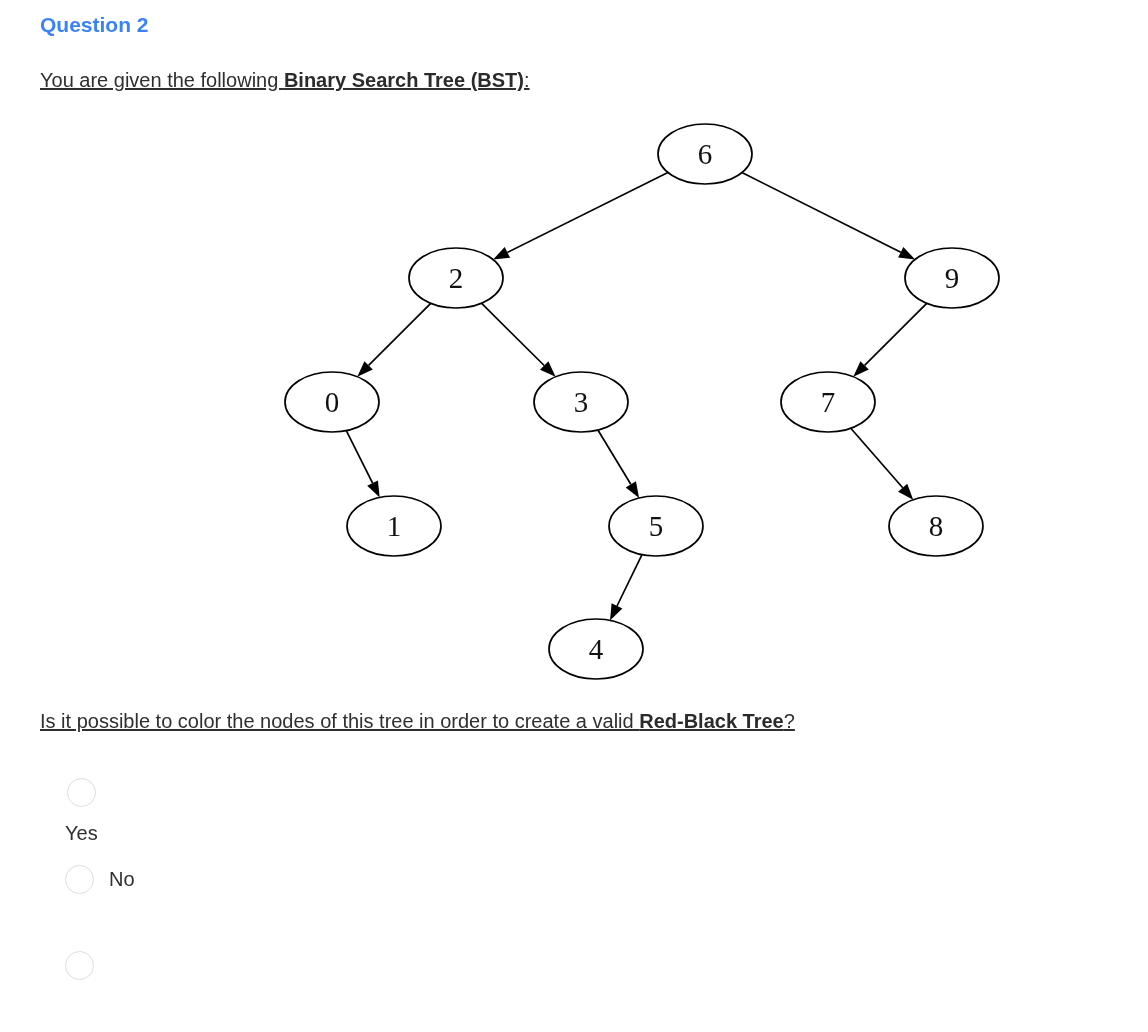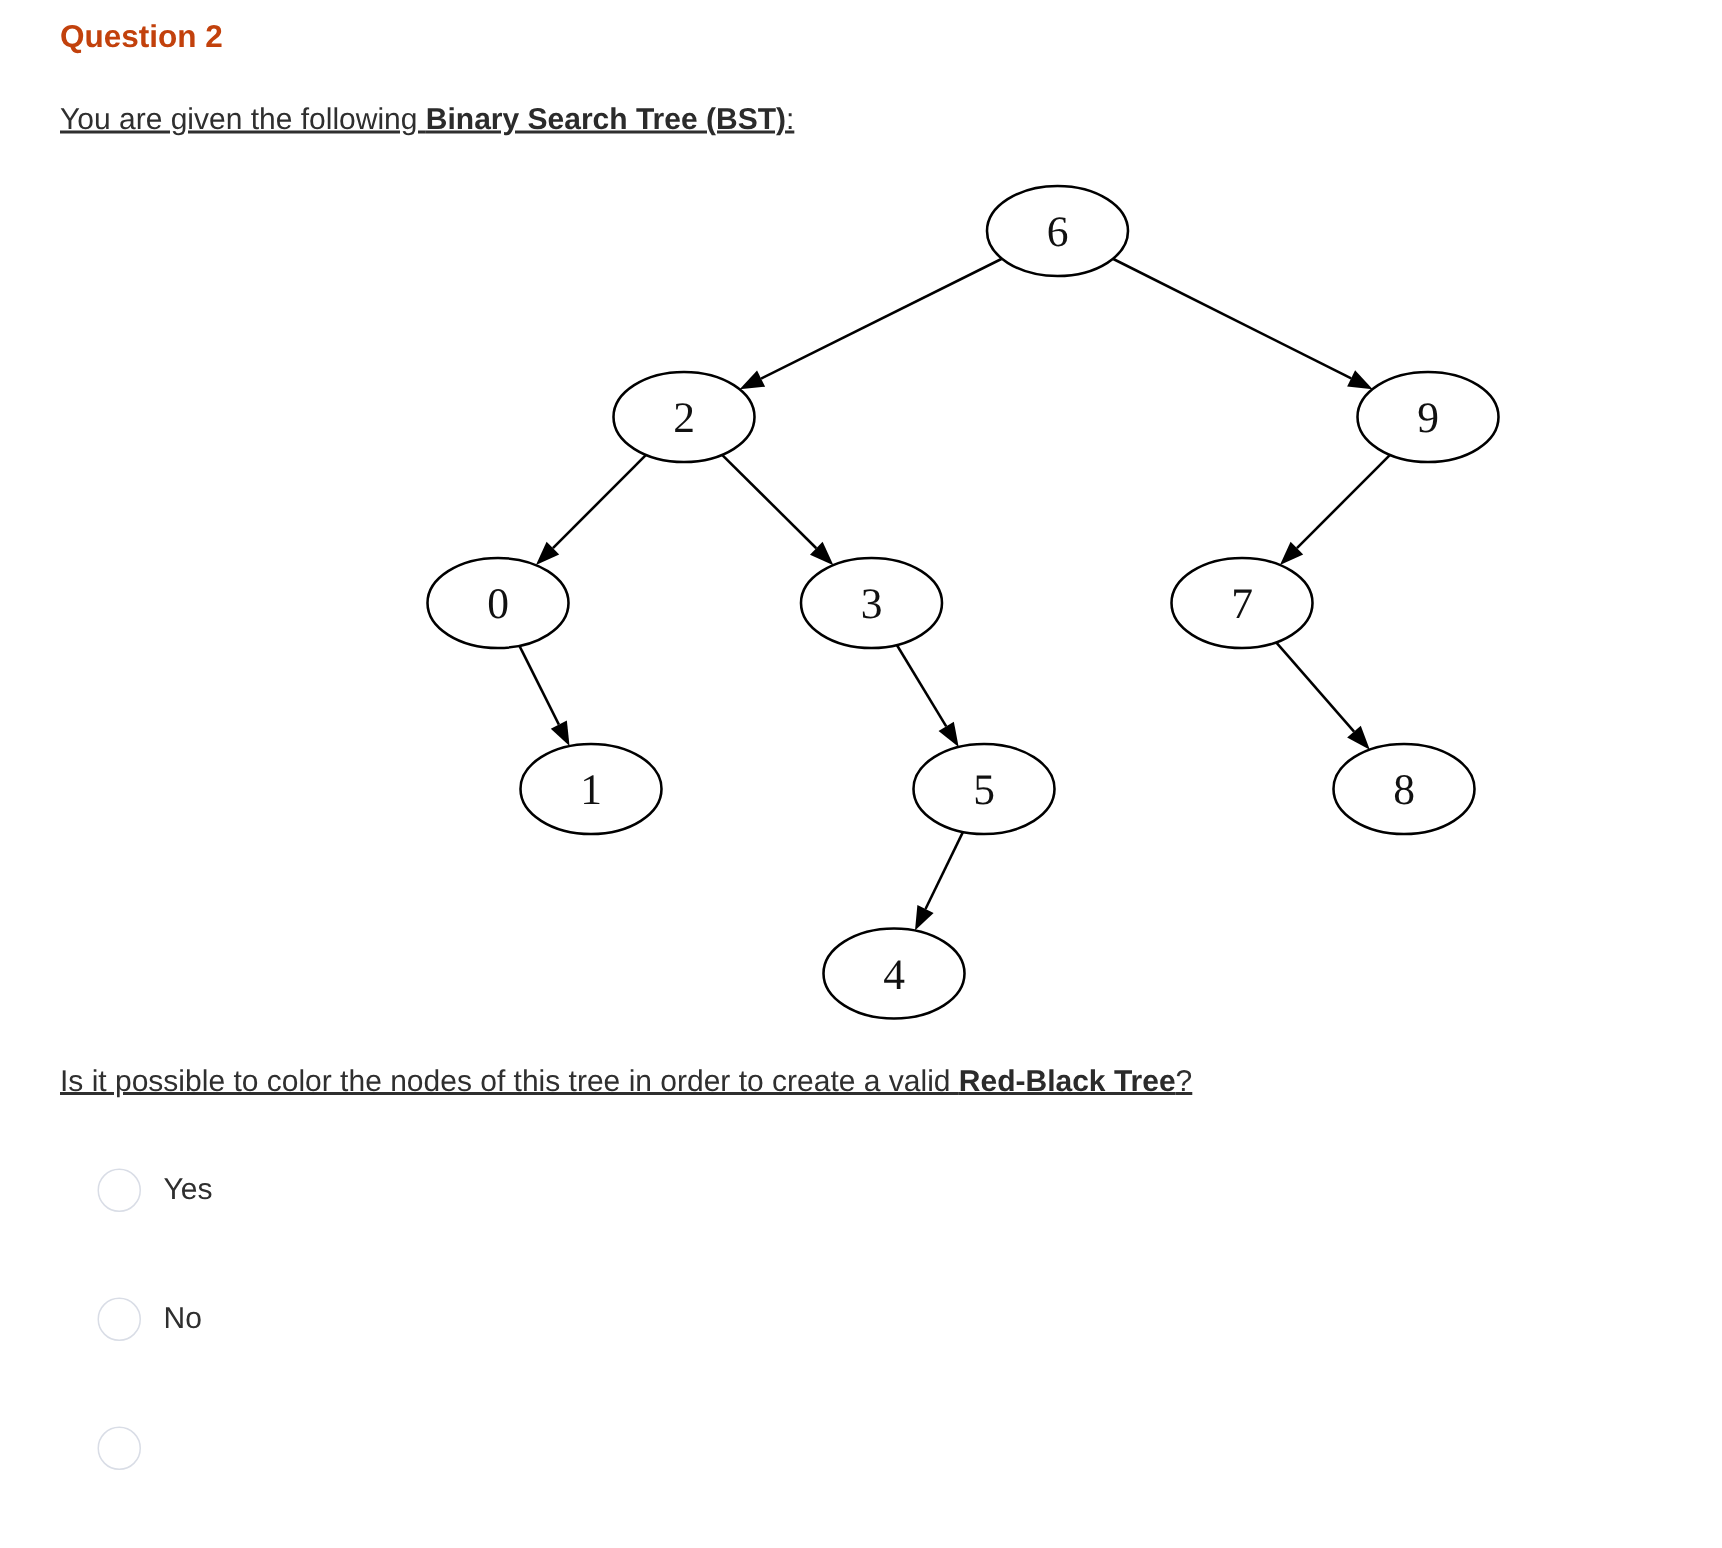--- a/index.html
+++ b/index.html
@@ -7,21 +7,21 @@
     width: 1148px; height: 1032px;
     background: #ffffff;
     font-family: "Liberation Sans", sans-serif;
     color: #2e2e2e;
     overflow: hidden;
     position: relative;
   }
   .abs { position: absolute; }
   .title {
     left: 40px; top: 13px;
-    font-size: 21px; font-weight: 700; color: #c2410c;
+    font-size: 21px; font-weight: 700; color: #3b82f6;
   }
   .paragraph {
     font-size: 20px; font-weight: 400; color: #2f2f2f;
     line-height: 27px; white-space: nowrap; text-decoration: underline;
   }
   .paragraph b { font-weight: 700; color: #2b2b2b; }
   #intro { left: 40px; top: 67px; }
   #question { left: 40px; top: 708px; text-align: center; }
   #tree-svg {
     left: 0; top: 0; width: 1148px; height: 1032px;
@@ -37,21 +37,21 @@
   .radio-circle {
     width: 29px; height: 29px;
     border: 1.5px solid #d9dde6;
     border-radius: 50%;
     background: #ffffff;
     flex: 0 0 auto;
   }
   .option-label {
     font-size: 20px; color: #2f2f2f;
   }
-  #opt-0 { top: 778px; }
+  #opt-0 { top: 778px; flex-direction: column; }
   #opt-1 { top: 864px; }
   #opt-2 { top: 950px; }
 </style>
 </head>
 <body>
 
 <main>
 
   <div class="abs title">Question 2</div>
 

